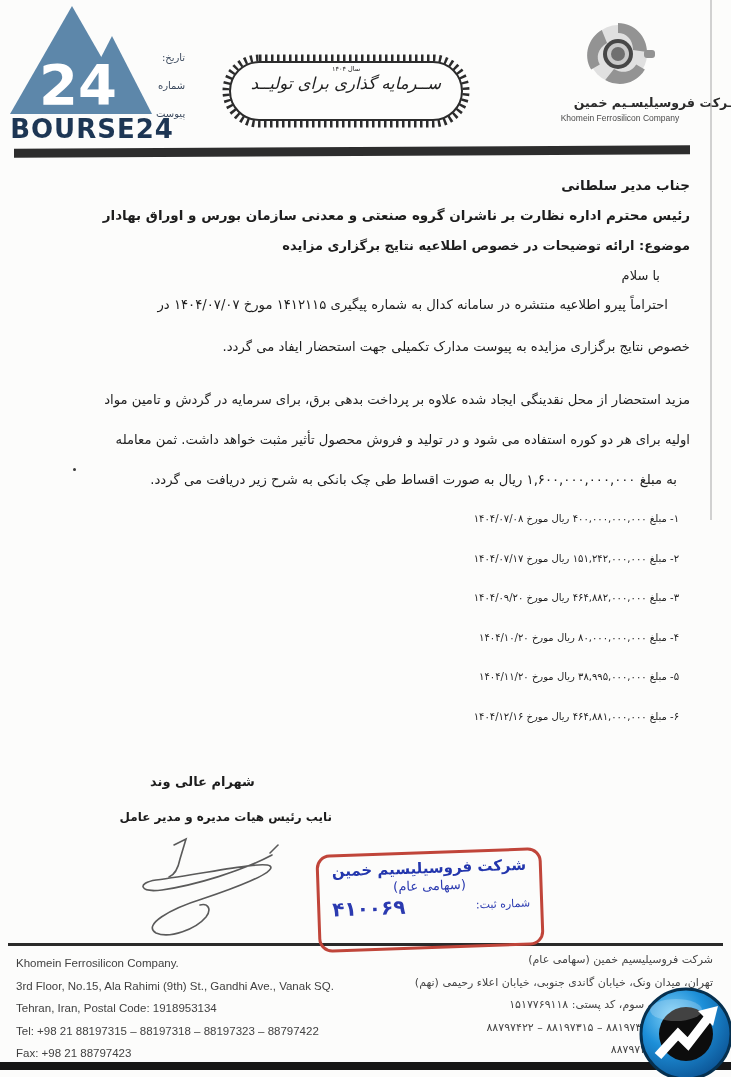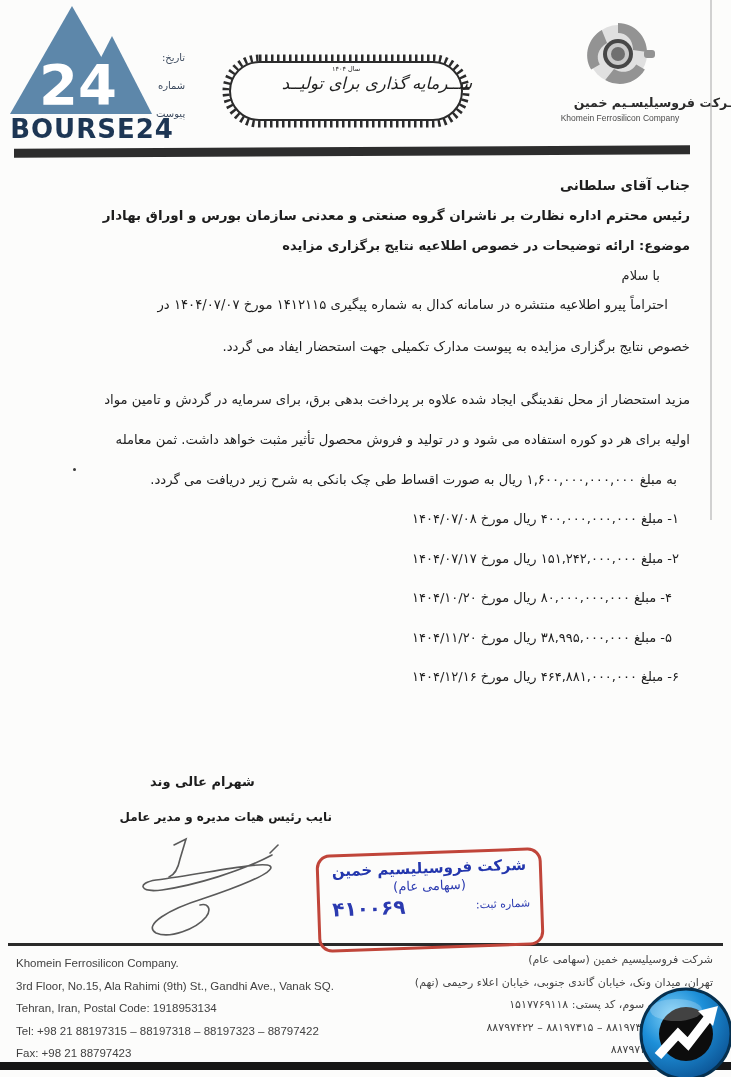--- a/index.html
+++ b/index.html
@@ -13,21 +13,21 @@
         font-family:"DejaVu Sans",sans-serif;font-weight:bold;font-size:26px;
         letter-spacing:1px;color:#1d3654;}
 
   
   .hfields{position:absolute;left:156px;top:44px;direction:rtl;text-align:right;
         font-size:10px;color:#3c4a5e;line-height:28px;}
 
   
   .slogan{position:absolute;left:220px;top:44px;width:252px;height:94px;}
   .slogan svg{position:absolute;left:0;top:0;}
-  .slogan-text{position:absolute;left:0;top:30px;width:252px;text-align:right;direction:rtl;
+  .slogan-text{position:absolute;left:0;top:30px;width:252px;text-align:center;direction:rtl;
         font-style:italic;font-size:16.5px;color:#1f1f1f;white-space:nowrap;}
   .slogan-year{position:absolute;left:112px;top:21px;font-size:6.5px;color:#222;direction:rtl;}
 
   
   .co-logo{position:absolute;left:578px;top:16px;}
   .co-fa{position:absolute;left:533px;top:95px;width:174px;text-align:center;direction:rtl;
         font-weight:bold;font-size:12.5px;color:#2a2a2a;white-space:nowrap;margin-left:39px;}
   .co-en{position:absolute;left:533px;top:113px;width:174px;text-align:center;
         font-family:"Liberation Sans",sans-serif;font-size:8.5px;color:#4a4a4a;white-space:nowrap;}
 
@@ -42,22 +42,22 @@
   .subject{top:238px;right:41px;font-weight:bold;font-size:13px;margin-left:12px;}
   .salutation{top:268px;right:71px;font-size:13px;}
 
   .para{position:absolute;direction:rtl;text-align:right;}
   .p1{top:284px;right:41px;line-height:42px;font-size:13.2px;}
   .p2{top:380px;right:41px;line-height:40px;font-size:13.2px;}
   .para .line{white-space:nowrap;}
   .p1 .line:first-child{text-indent:22px;}
   .p2 .line:nth-child(3){text-indent:13px;}
 
-  .ilist{position:absolute;top:499px;right:52px;direction:rtl;text-align:left;
-        font-size:13px;line-height:39.5px;}
+  .ilist{position:absolute;top:499px;right:52px;direction:rtl;text-align:right;
+        font-size:10px;line-height:39.5px;}
   .ilist .item{white-space:nowrap;}
 
   .stray-dot{position:absolute;left:73px;top:468px;width:3px;height:3px;border-radius:50%;background:#3a3a3a;}
 
   
   .sig-name{position:absolute;left:110px;top:774px;width:185px;text-align:center;direction:rtl;
         font-weight:bold;font-size:13px;}
   .sig-title{position:absolute;left:72px;top:810px;width:260px;text-align:right;direction:rtl;
         font-weight:bold;font-size:12px;}
   .sig-scribble{position:absolute;left:112px;top:833px;}
@@ -124,41 +124,42 @@
     <circle cx="40" cy="38" r="15" fill="#474747"></circle>
     <circle cx="40" cy="38" r="11" fill="#c9c9c9"></circle>
     <circle cx="40" cy="38" r="7" fill="#6f6f6f"></circle>
   </svg>
   <div class="co-fa">شـرکت فروسیلیسـیم خمین</div>
   <div class="co-en">Khomein Ferrosilicon Company</div>
 
   <div class="hdr-rule"></div>
   <div class="scan-line"></div>
 
-  <div class="rtl-line recipient-name">جناب آقای سلطانی</div>
+  <div class="rtl-line recipient-name">جناب مدیر سلطانی</div>
   <div class="rtl-line recipient-title">رئیس محترم اداره نظارت بر ناشران گروه صنعتی و معدنی سازمان بورس و اوراق بهادار</div>
   <div class="rtl-line subject">موضوع: ارائه توضیحات در خصوص اطلاعیه نتایج برگزاری مزایده</div>
   <div class="rtl-line salutation">با سلام</div>
 
   <div class="para p1">
     <div class="line">احتراماً پیرو اطلاعیه منتشره در سامانه کدال به شماره پیگیری ۱۴۱۲۱۱۵ مورخ ۱۴۰۴/۰۷/۰۷ در</div>
     <div class="line">خصوص نتایج برگزاری مزایده  به پیوست مدارک تکمیلی جهت استحضار ایفاد می گردد.</div>
   </div>
 
   <div class="para p2">
     <div class="line">مزید استحضار از محل نقدینگی ایجاد شده علاوه بر پرداخت بدهی برق، برای سرمایه در گردش و تامین مواد</div>
     <div class="line">اولیه برای هر دو کوره استفاده می شود و در تولید و فروش محصول تأثیر مثبت خواهد داشت. ثمن معامله</div>
     <div class="line">به مبلغ ۱,۶۰۰,۰۰۰,۰۰۰,۰۰۰ ریال به صورت اقساط طی چک بانکی به شرح زیر دریافت می گردد.</div>
   </div>
 
   <div class="stray-dot"></div>
 
   <div class="ilist">
     <div class="item">۱- مبلغ ۴۰۰,۰۰۰,۰۰۰,۰۰۰ ریال مورخ ۱۴۰۴/۰۷/۰۸</div>
     <div class="item">۲- مبلغ ۱۵۱,۲۴۲,۰۰۰,۰۰۰ ریال مورخ ۱۴۰۴/۰۷/۱۷</div>
+    <div class="item">۳- مبلغ ۴۶۴,۸۸۲,۰۰۰,۰۰۰ ریال مورخ ۱۴۰۴/۰۹/۲۰</div>
     <div class="item">۴- مبلغ ۸۰,۰۰۰,۰۰۰,۰۰۰ ریال مورخ ۱۴۰۴/۱۰/۲۰</div>
     <div class="item">۵- مبلغ ۳۸,۹۹۵,۰۰۰,۰۰۰ ریال مورخ ۱۴۰۴/۱۱/۲۰</div>
     <div class="item">۶- مبلغ ۴۶۴,۸۸۱,۰۰۰,۰۰۰ ریال مورخ ۱۴۰۴/۱۲/۱۶</div>
   </div>
 
   <div class="sig-name">شهرام عالی وند</div>
   <div class="sig-title">نایب رئیس هیات مدیره و مدیر عامل</div>
   <svg class="sig-scribble" width="185" height="108" viewBox="0 0 185 108">
     <g fill="none" stroke="#5a5a5a" stroke-width="1.6" stroke-linecap="round">
       <path d="M62 12 L74 6 L68 26 C66 36 62 42 57 44"></path>

